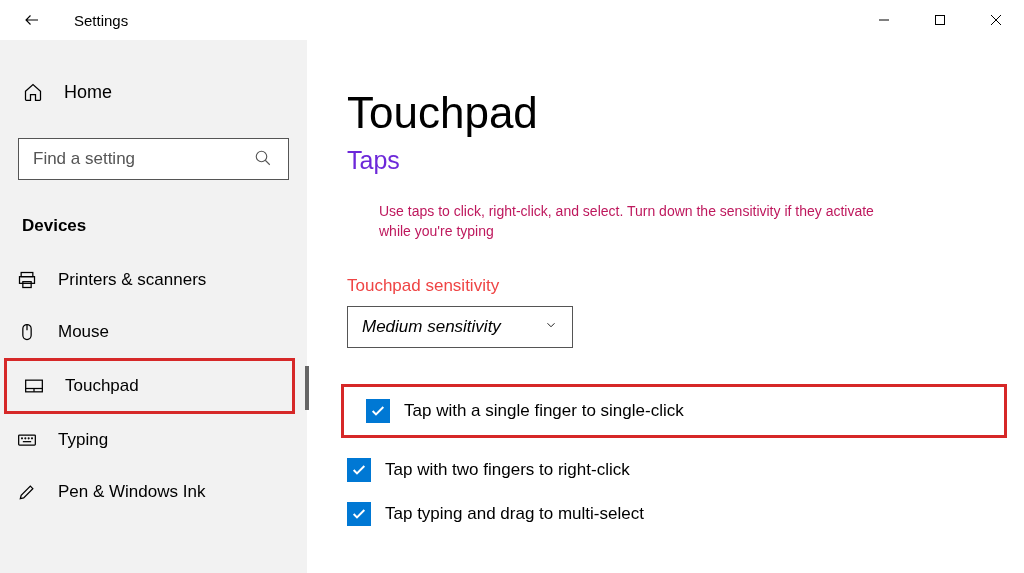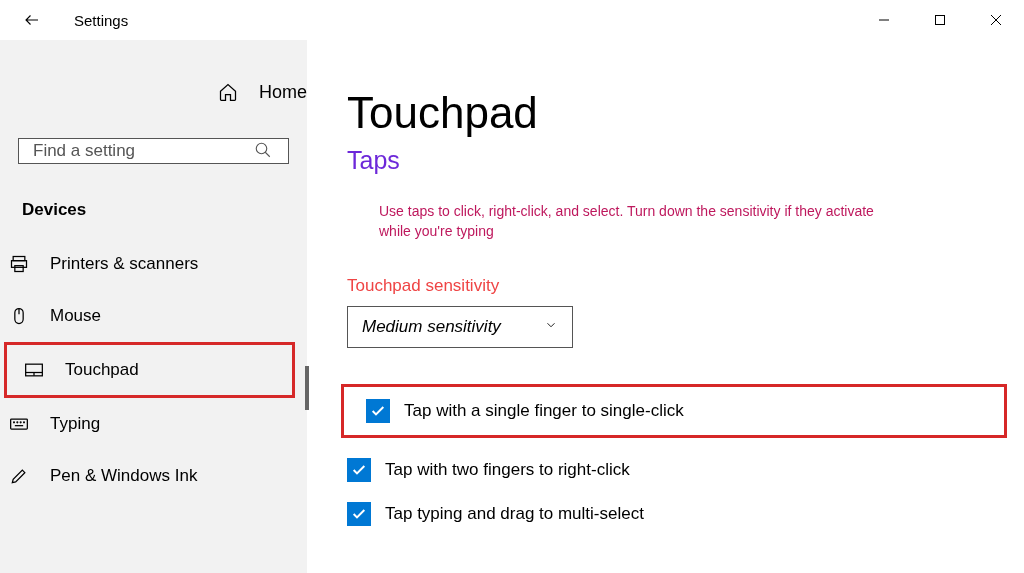--- a/index.html
+++ b/index.html
@@ -7,32 +7,32 @@
 
 .titlebar { height: 40px; display: flex; align-items: center; padding-left: 18px; }
 .titlebar .back { width: 28px; height: 28px; display: flex; align-items: center; justify-content: center; cursor: pointer; }
 .titlebar .title { font-size: 15px; margin-left: 28px; color: #000; }
 .winbtns { margin-left: auto; display: flex; }
 .winbtns div { width: 56px; height: 40px; display: flex; align-items: center; justify-content: center; cursor: pointer; }
 
 .body { display: flex; flex: 1; overflow: hidden; }
 
 .sidebar { width: 432px; background: #f2f2f2; padding-top: 30px; position: relative; }
-.home-row { display: flex; align-items: center; height: 44px; padding-left: 8px; cursor: pointer; justify-content: flex-end; }
+.home-row { display: flex; align-items: center; height: 44px; padding-left: 22px; cursor: pointer; }
 .home-row .icon { width: 22px; display: flex; align-items: center; justify-content: center; }
 .home-row .label { font-size: 18px; margin-left: 20px; color: #000; }
 
-.searchbox { margin: 24px 18px 0 18px; height: 26px; border: 1.5px solid #555; background: #fff; display: flex; align-items: center; padding: 12px 14px; }
+.searchbox { margin: 24px 18px 0 18px; height: 42px; border: 1.5px solid #555; background: #fff; display: flex; align-items: center; padding: 12px 14px; }
 .searchbox input { flex: 1; border: none; outline: none; font-size: 17px; background: transparent; color: #555; }
 .searchbox input::placeholder { color: #555; }
 .searchbox .sicon { width: 20px; height: 20px; }
 
 .group-header { font-size: 17px; font-weight: 600; margin: 36px 0 18px 22px; color: #000; }
 
-.nav-item { display: flex; align-items: center; height: 52px; padding-left: 8px; cursor: pointer; position: relative; }
+.nav-item { display: flex; align-items: center; height: 52px; padding-left: 16px; cursor: pointer; position: relative; }
 .nav-item .icon { width: 22px; display: flex; align-items: center; justify-content: center; }
 .nav-item .label { font-size: 17px; margin-left: 20px; color: #000; }
 .nav-item.highlighted { border: 3px solid #d62828; height: 56px; margin: 0 12px 0 4px; padding-left: 16px; }
 
 .divider-tick { position: absolute; right: -2px; top: 326px; width: 4px; height: 44px; background: #666; }
 
 .main { flex: 1; padding: 48px 30px 0 40px; position: relative; }
 .main h1 { font-size: 44px; font-weight: 400; color: #000; margin-bottom: 8px; }
 .main h2 { font-size: 25px; font-weight: 400; color: #6d28d9; margin-bottom: 26px; }
 .desc { font-size: 14px; color: #be185d; line-height: 1.45; max-width: 500px; margin-bottom: 34px; margin-left: 32px; }

